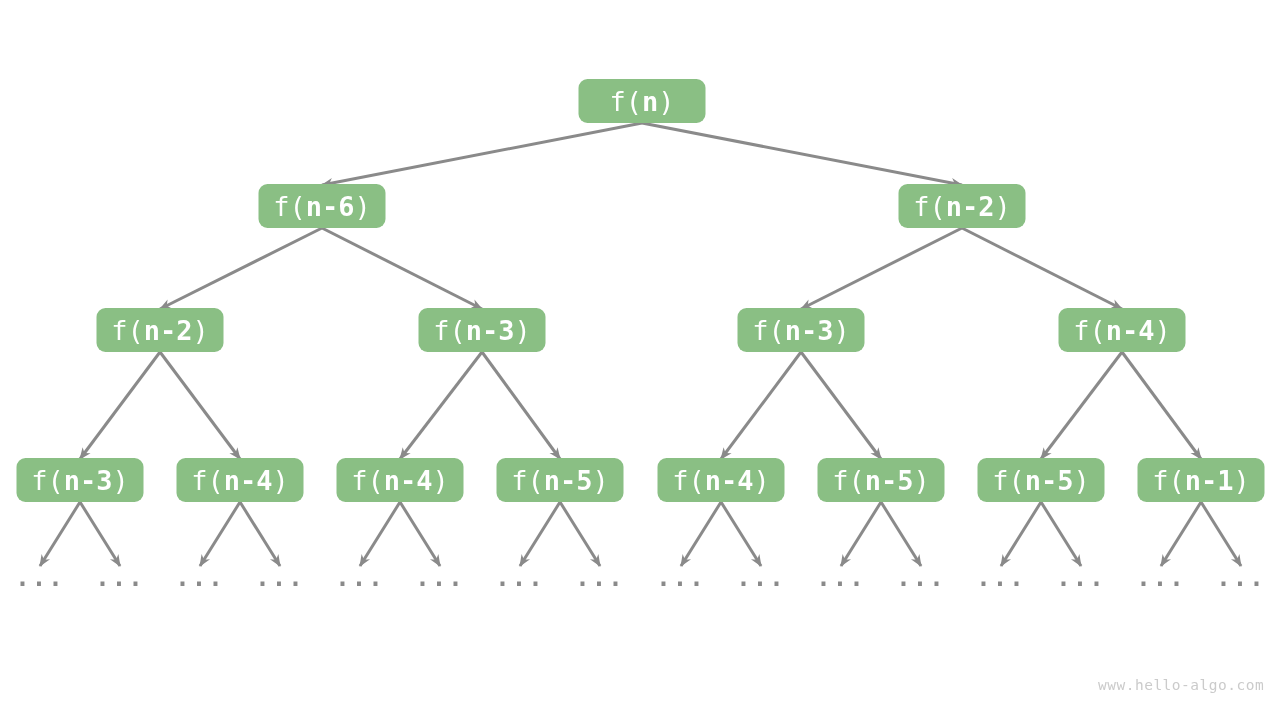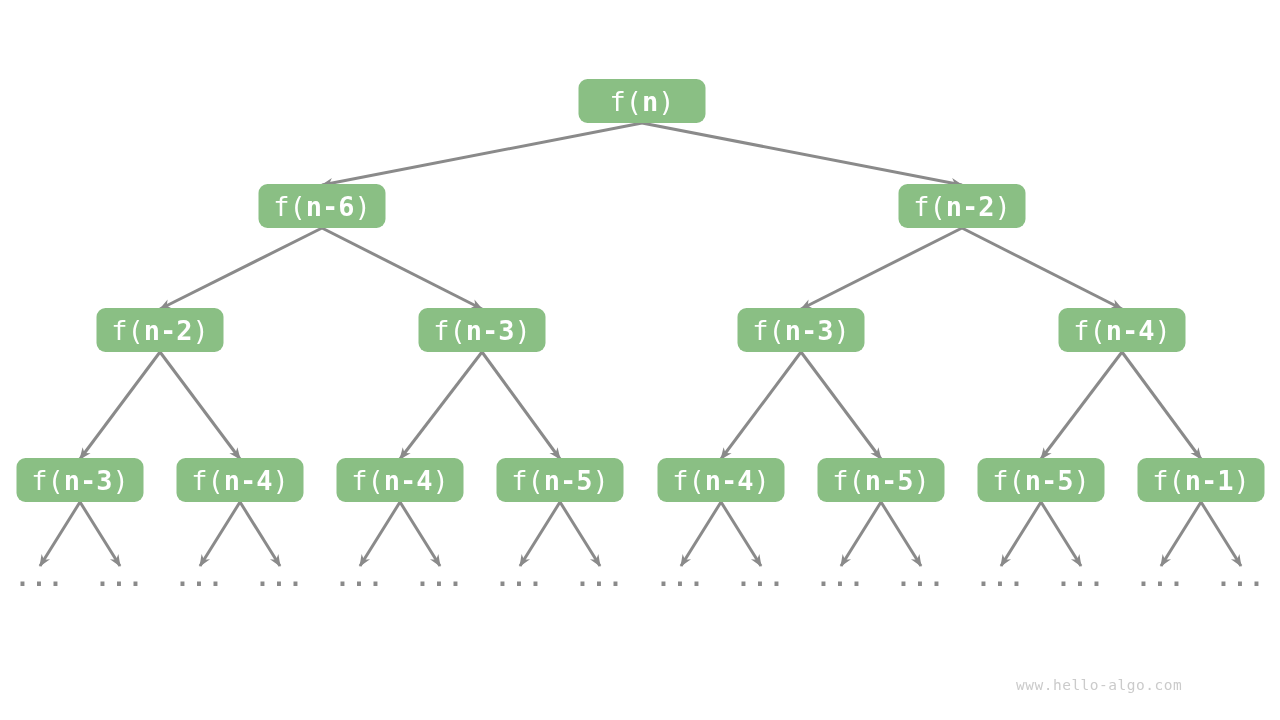--- a/index.html
+++ b/index.html
@@ -17,21 +17,21 @@
     display:flex;align-items:center;justify-content:center;
     font-size:27px;line-height:1;white-space:pre;
   }
   .node .arg{font-weight:bold;}
   .dots{
     position:absolute;transform:translateX(-50%);
     color:var(--edge,#8A8A8A);font-size:24px;font-weight:bold;line-height:24px;
     letter-spacing:2px;
   }
   .watermark{
-    position:absolute;left:1016px;top:677px;
+    position:absolute;left:1098px;top:677px;
     color:var(--watermark,#CBCBCB);font-size:14.5px;letter-spacing:0.5px;
   }
 </style>
 </head>
 <body>
 
 <div id="stage">
 
   <svg id="edges" width="1280" height="720" viewBox="0 0 1280 720">
     <defs>

